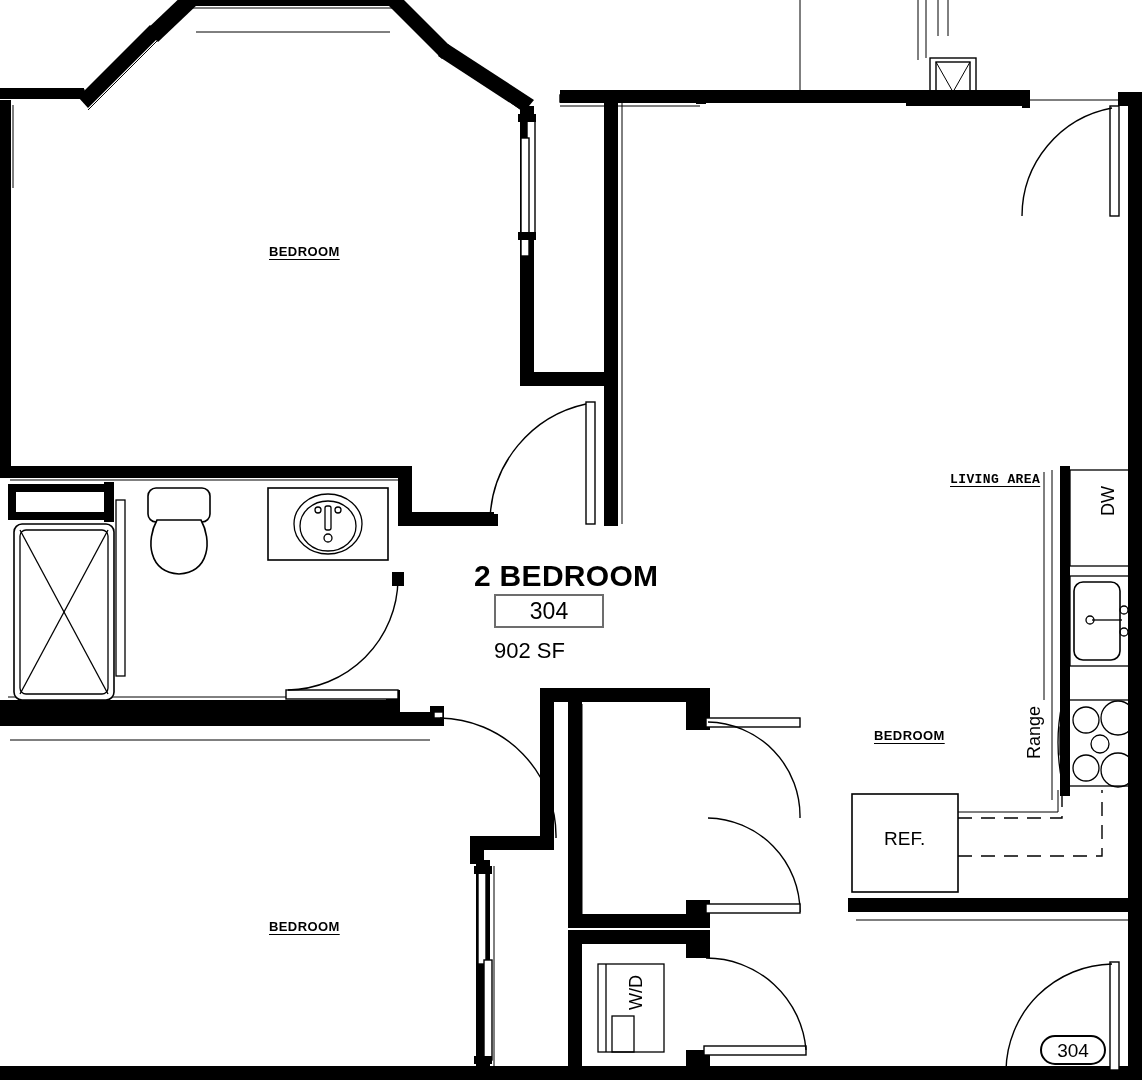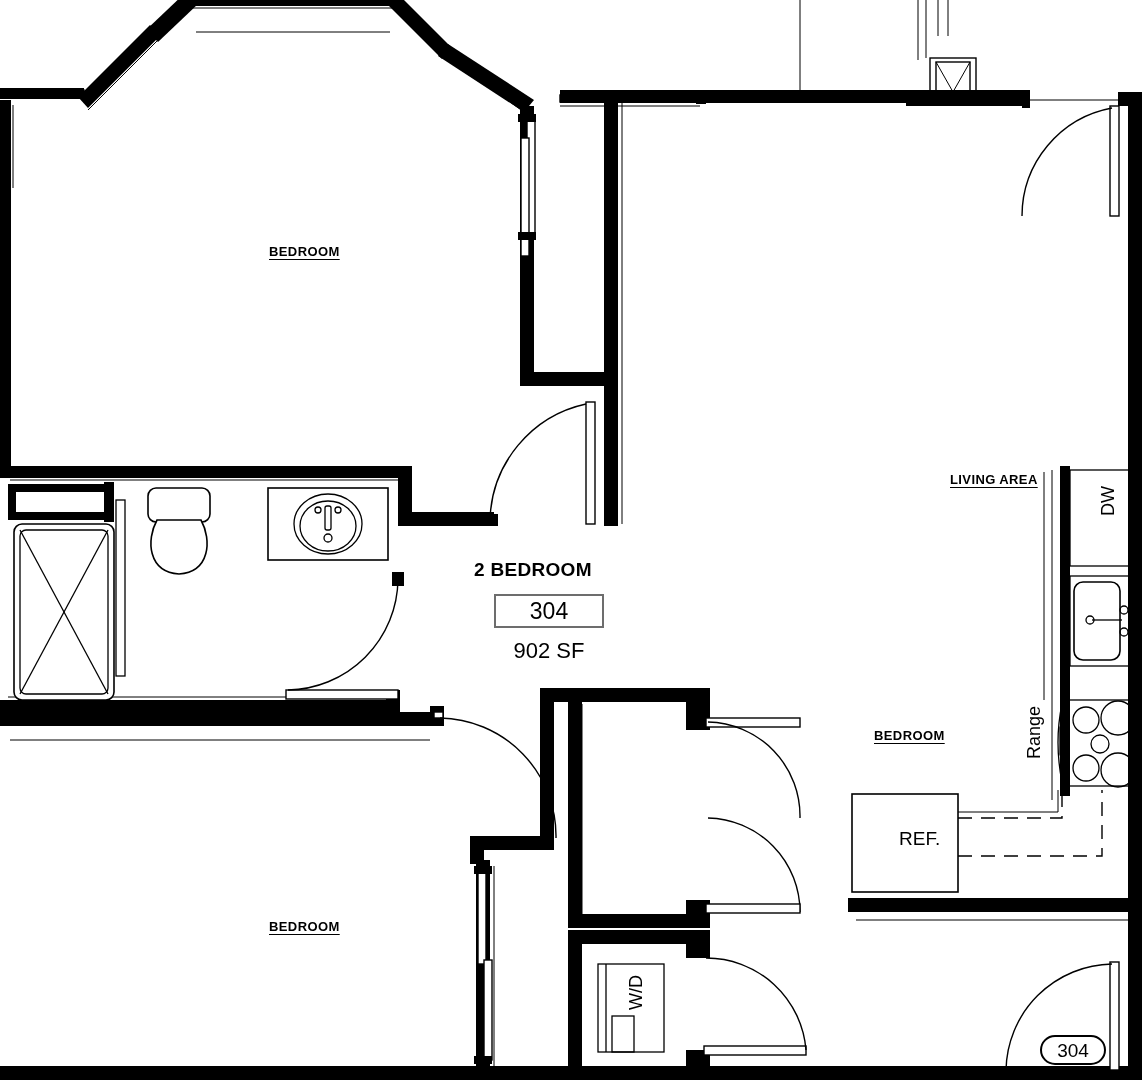--- a/index.html
+++ b/index.html
@@ -33,34 +33,34 @@
   }
   .room-label {
     font-weight: bold;
     font-size: 13px;
     letter-spacing: 0.4px;
     text-decoration: underline;
     text-underline-offset: 3px;
   }
   .unit-type {
     font-weight: bold;
-    font-size: 19px;
+    font-size: 30px;
     letter-spacing: 0.3px;
   }
   .unit-num-box {
     border: 2px solid #6d6d6d;
     background: #ffffff;
     font-size: 23px;
     text-align: center;
     padding: 2px 0 4px 0;
     box-sizing: border-box;
   }
   .unit-sf {
     font-size: 22px;
-    text-align: center;
+    text-align: left;
   }
   .appliance-label {
     font-size: 18px;
     writing-mode: vertical-rl;
     text-orientation: mixed;
     transform: rotate(180deg);
     transform-origin: center;
   }
   .ref-label {
     font-size: 19px;
@@ -307,33 +307,33 @@
       <rect class="fixthin" x="598" y="964" width="66" height="88"></rect>
       <line class="fixthin" x1="606" y1="964" x2="606" y2="1052"></line>
       <rect class="fixthin" x="612" y="1016" width="22" height="36"></rect>
     </g>
   </svg>
 
   <div class="lbl room-label" style="left:269px; top:244px;">BEDROOM</div>
 
   <div class="lbl room-label" style="left:269px; top:919px;">BEDROOM</div>
 
-  <div class="lbl room-label" style="left:950px; top:472px;">LIVING AREA</div>
+  <div class="lbl room-label" style="left:950px; top:472px;font-family:Liberation Mono, monospace;">LIVING AREA</div>
 
   <div class="lbl room-label" style="left:874px; top:728px;">BEDROOM</div>
 
   <div>
     <div class="lbl unit-type" style="left:474px; top:559px;">2 BEDROOM</div>
     <div class="lbl unit-num-box" style="left:494px; top:594px; width:110px; height:34px;">304</div>
     <div class="lbl unit-sf" style="left:494px; top:638px; width:110px;">902 SF</div>
   </div>
 
   <div class="lbl appliance-label" style="left:1098px; top:486px;">DW</div>
 
   <div class="lbl appliance-label" style="left:1024px; top:706px;">Range</div>
 
-  <div class="lbl ref-label" style="left:884px; top:828px;margin-left:15px;">REF.</div>
+  <div class="lbl ref-label" style="left:884px; top:828px;">REF.</div>
 
   <div class="lbl appliance-label" style="left:626px; top:975px;">W/D</div>
 
   <div class="lbl unit-badge" style="left:1040px; top:1035px; width:66px; height:30px;">304</div>
 
 </div>
 
 </body></html>

